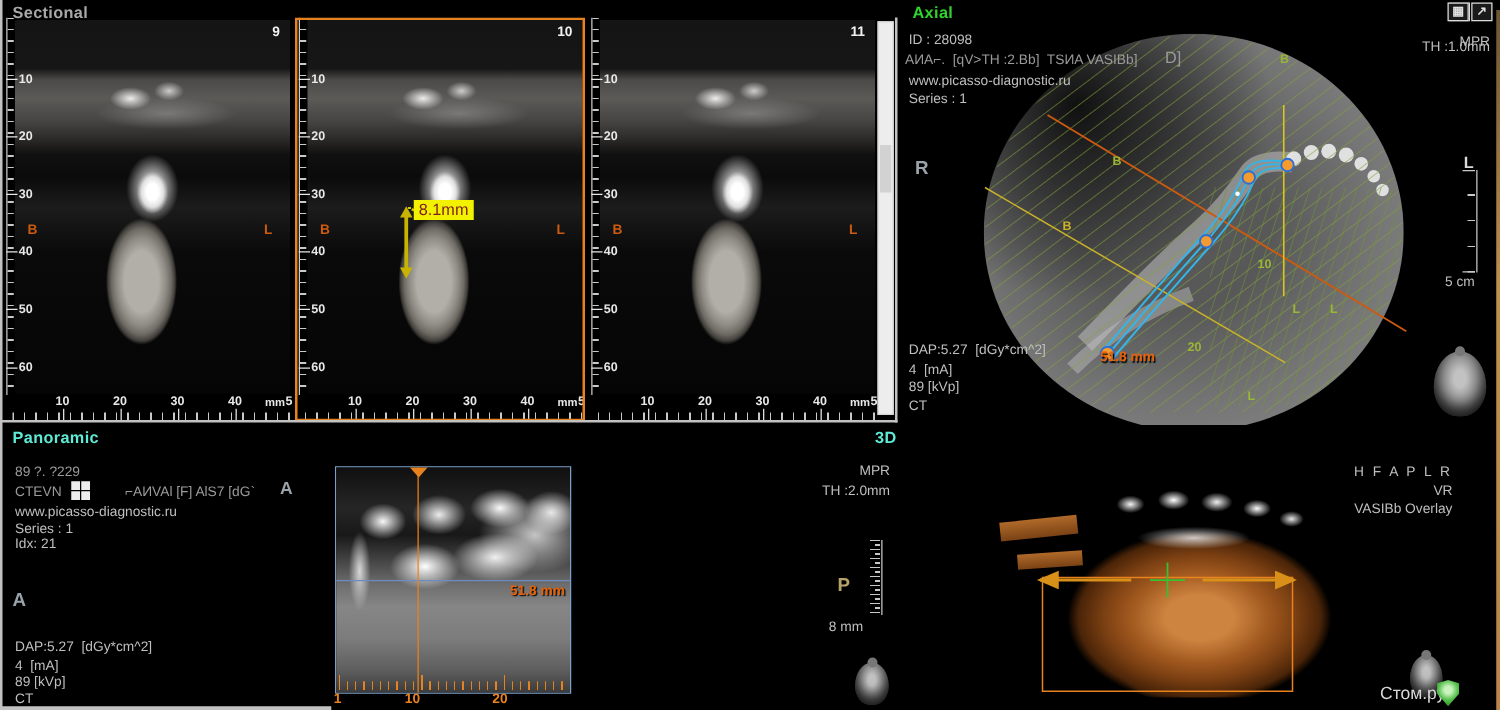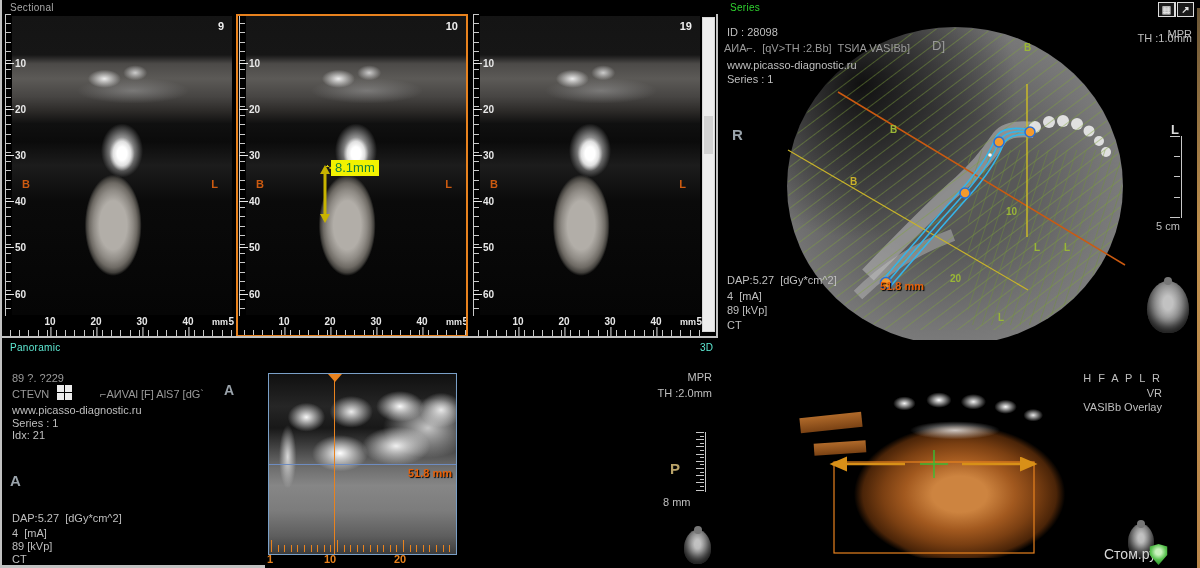--- a/index.html
+++ b/index.html
@@ -4,21 +4,21 @@
 <style>
   html,body { margin:0; padding:0; background:#000; }
   .screen { position:relative; width:1200px; height:568px; background:#000; overflow:hidden;
             font-family:"Liberation Sans", sans-serif; }
   .panel { position:absolute; background:#000; overflow:hidden; }
   .sectional { left:0; top:0; width:718px; height:338px; }
   .axial     { left:718px; top:0; width:482px; height:340px; }
   .panoramic { left:0; top:338px; width:718px; height:230px; }
   .threeD    { left:690px; top:340px; width:482px; height:228px; }
 
-  .ptitle { position:absolute; top:2px; left:10px; font-size:10px; font-weight:normal; color:#a8a8a8; letter-spacing:.3px; z-index:30; }
+  .ptitle { position:absolute; top:2px; left:10px; font-size:13px; font-weight:bold; color:#a8a8a8; letter-spacing:.3px; z-index:30; }
   .ptitle.white { color:#5eead4; }
   .ptitle.green { color:#2fd32f; left:12px; }
 
   .ovtext { position:absolute; font-size:11px; color:#bfbfbf; white-space:pre; z-index:25; }
   .dim { color:#9a9a9a;text-align:right; }
   .rt { text-align:right; }
 
   
   .slice { position:absolute; top:14px; width:232px; height:323px; overflow:hidden; }
   .slice.sel::after { content:""; position:absolute; inset:0; border:2px solid #e8821e; pointer-events:none; z-index:20; }
@@ -40,21 +40,21 @@
   .vlab::before { content:""; position:absolute; left:-10px; top:5px; width:9px; height:1px; background:#e8e8e8; }
   .hrul { position:absolute; left:6px; right:0; bottom:0; height:24px; z-index:12; }
   .hrul::after { content:""; position:absolute; left:2px; right:0; bottom:1px; height:6px;
       background:repeating-linear-gradient(to right,#c9c9c9 0 1px, transparent 1px 9.2px); }
   .hlab { position:absolute; bottom:10px; font-size:10px; font-weight:bold; color:#e8e8e8; transform:translateX(-50%); }
   .hlab::after { content:""; position:absolute; left:50%; bottom:-9px; width:1px; height:9px; background:#e8e8e8; }
   .hunit { position:absolute; bottom:10px; font-size:9px; font-weight:bold; color:#e8e8e8; }
   .slice-num { position:absolute; right:10px; top:6px; font-size:11px; font-weight:bold; color:#f0f0f0; z-index:15; }
   .orient-o { position:absolute; font-size:11px; font-weight:bold; color:#cc5a10; z-index:15; }
 
-  .measure-label { position:absolute; left:95px; top:146px; background:#f2f200; color:#15803d;
+  .measure-label { position:absolute; left:95px; top:146px; background:#f2f200; color:#7f1d1d;
       font-size:13px; padding:0 4px 1px 4px; z-index:18; }
   .measure-dots { position:absolute; left:90px; top:154px; width:13px; border-top:2px dotted #d8c800; transform:rotate(28deg); z-index:18; }
   .scrollbar { position:absolute; left:702px; top:17px; width:11px; height:313px; background:#ededed; border:1px solid #d6d6d6; z-index:20; }
   .scroll-thumb { position:absolute; left:1px; right:1px; top:98px; height:38px; background:#d2d2d2; }
 
   
   .tbtn { position:absolute; top:2px; width:17px; height:15px; background:#1a1a1a; border:1px solid #dcdcdc;
       color:#e0e0e0; font-family:"Liberation Sans",sans-serif; font-size:10px; font-weight:bold; line-height:13px;
       text-align:center; padding:0; z-index:40; }
   .axial-ct { position:absolute; left:69px; top:27px; width:336px; height:318px; border-radius:50%;
@@ -205,32 +205,32 @@
         <span class="vlab" style="top:275px">60</span>
       </div>
       <div class="hrul">
         <span class="hlab" style="left:42px">10</span>
         <span class="hlab" style="left:88px">20</span>
         <span class="hlab" style="left:134px">30</span>
         <span class="hlab" style="left:180px">40</span>
         <span class="hunit" style="left:204px">mm</span>
         <span class="hlab" style="left:226px">50</span>
       </div>
-      <span class="slice-num">19</span>
+      <span class="slice-num">11</span>
       <span class="orient-o" style="left:20px; top:164px">B</span>
       <span class="orient-o" style="right:16px; top:164px">L</span>
     </div>
 
     <div class="scrollbar">
       <div class="scroll-thumb"></div>
     </div>
   </section>
 
   <section class="panel axial">
-    <div class="ptitle green">Series</div>
+    <div class="ptitle green">Axial</div>
     <button class="tbtn" style="left:441px">FL</button>
     <button class="tbtn" style="left:440px"><span>▦</span></button>
     <button class="tbtn" style="left:459px"><span>↗</span></button>
 
     <div class="axial-ct"></div>
 
     <svg class="ax-svg" width="482" height="340" viewBox="0 0 482 340">
       <defs>
         <pattern id="gl" width="11" height="11" patternUnits="userSpaceOnUse" patternTransform="rotate(-37)">
           <line x1="0" y1="0" x2="11" y2="0" stroke="#7fa33c" stroke-width="1"></line>

